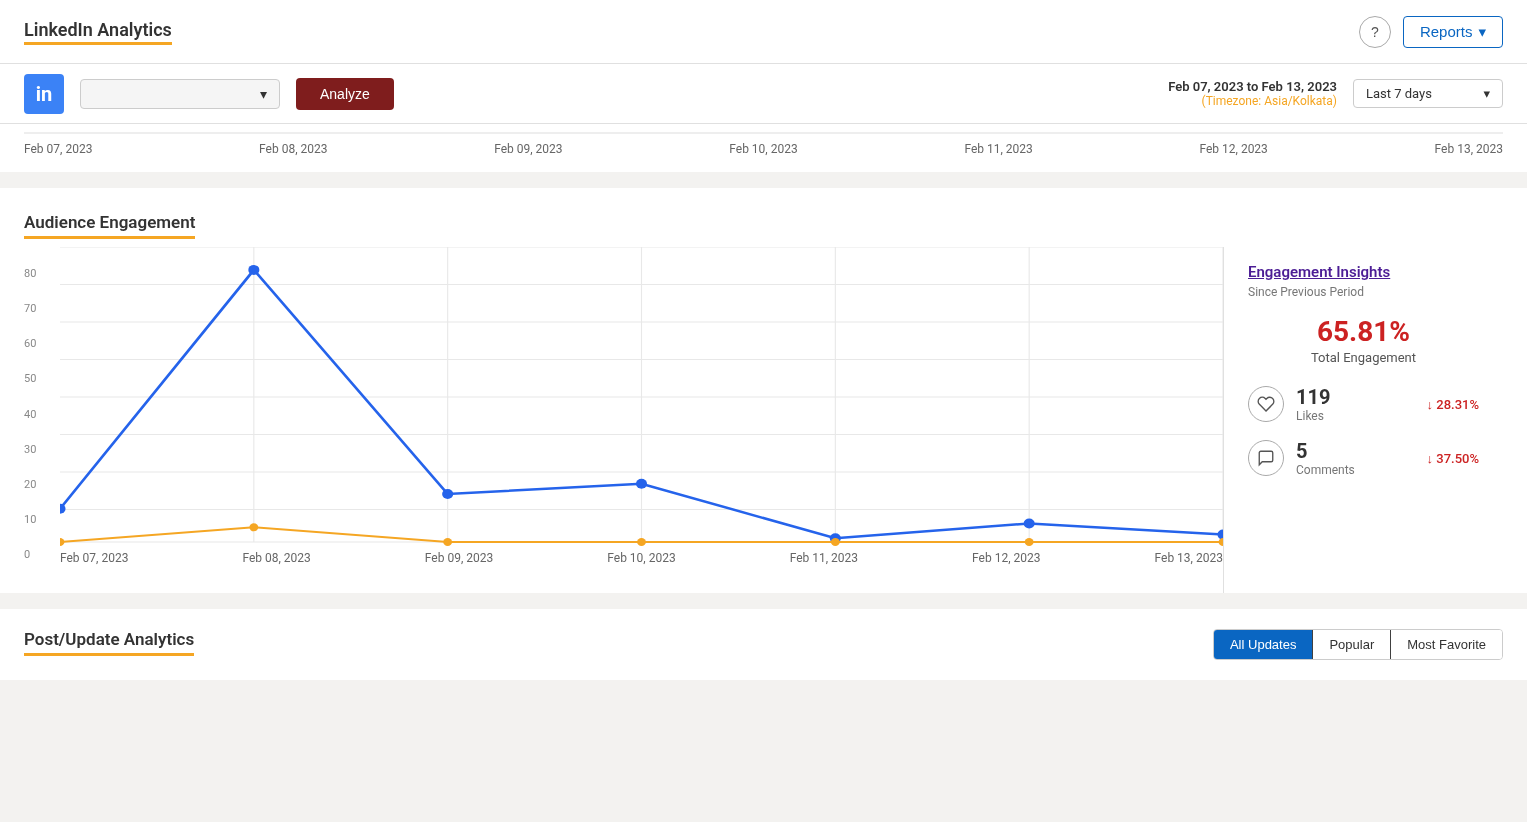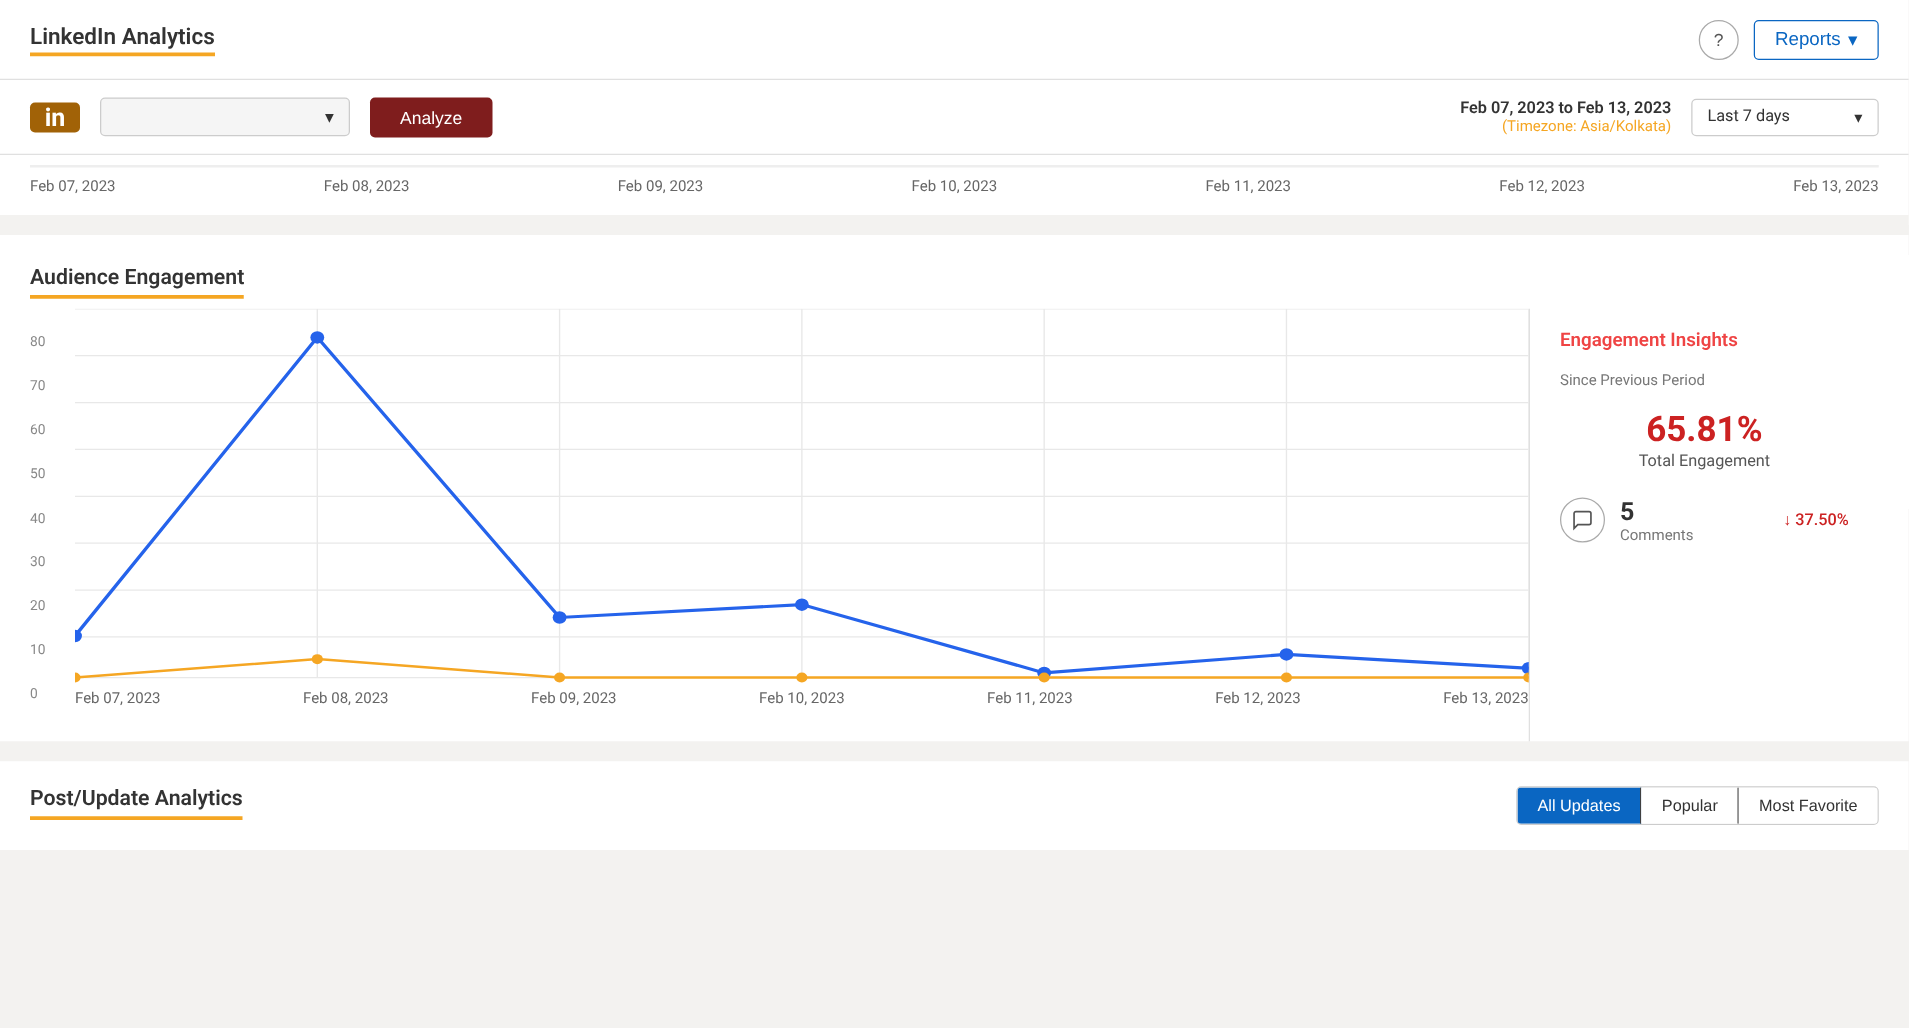--- a/index.html
+++ b/index.html
@@ -62,22 +62,22 @@
     .toolbar {
       background: #fff;
       border-bottom: 1px solid #e0e0e0;
       padding: 0 24px;
       display: flex;
       align-items: center;
       height: 60px;
       gap: 16px;
     }
     .linkedin-logo {
-      width: 40px; height: 24px;
-      background: #a16207;
+      width: 40px; height: 40px;
+      background: #3b82f6;
       border-radius: 4px;
       display: flex; align-items: center; justify-content: center;
       color: #fff;
       font-weight: 700;
       font-size: 20px;
       flex-shrink: 0;
     }
     .page-select {
       display: flex;
       align-items: center;
@@ -184,22 +184,23 @@
       position: relative;
     }
     .insights-panel {
       width: 280px;
       padding: 16px 24px;
       border-left: 1px solid #e0e0e0;
     }
     .insights-title {
       font-size: 15px;
       font-weight: 600;
-      color: #ef4444;
-      margin-bottom: 16px;
+      color: #4c1d95;
+      margin-bottom: 4px;
+      text-decoration: underline;
     }
     .insights-period {
       font-size: 12px;
       color: #777;
       margin-bottom: 16px;
     }
     .engagement-percent {
       font-size: 28px;
       font-weight: 700;
       color: #cc2222;
@@ -430,20 +431,32 @@
         </div>
       </div>
     </div>
 
     <div class="insights-panel">
       <div class="insights-title">Engagement Insights</div>
       <div class="insights-period">Since Previous Period</div>
       <div class="engagement-percent">65.81%</div>
       <div class="engagement-label">Total Engagement</div>
 
+      <div class="metric-row">
+        <div class="metric-icon">
+          <svg width="18" height="18" viewBox="0 0 24 24" fill="none" stroke="#555" stroke-width="1.8">
+            <path d="M20.84 4.61a5.5 5.5 0 0 0-7.78 0L12 5.67l-1.06-1.06a5.5 5.5 0 0 0-7.78 7.78l1.06 1.06L12 21.23l7.78-7.78 1.06-1.06a5.5 5.5 0 0 0 0-7.78z"></path>
+          </svg>
+        </div>
+        <div class="metric-info">
+          <div class="metric-value">119</div>
+          <div class="metric-name">Likes</div>
+        </div>
+        <div class="metric-change">↓ 28.31%</div>
+      </div>
 
       <div class="metric-row">
         <div class="metric-icon">
           <svg width="18" height="18" viewBox="0 0 24 24" fill="none" stroke="#555" stroke-width="1.8">
             <path d="M21 15a2 2 0 0 1-2 2H7l-4 4V5a2 2 0 0 1 2-2h14a2 2 0 0 1 2 2z"></path>
           </svg>
         </div>
         <div class="metric-info">
           <div class="metric-value">5</div>
           <div class="metric-name">Comments</div>

